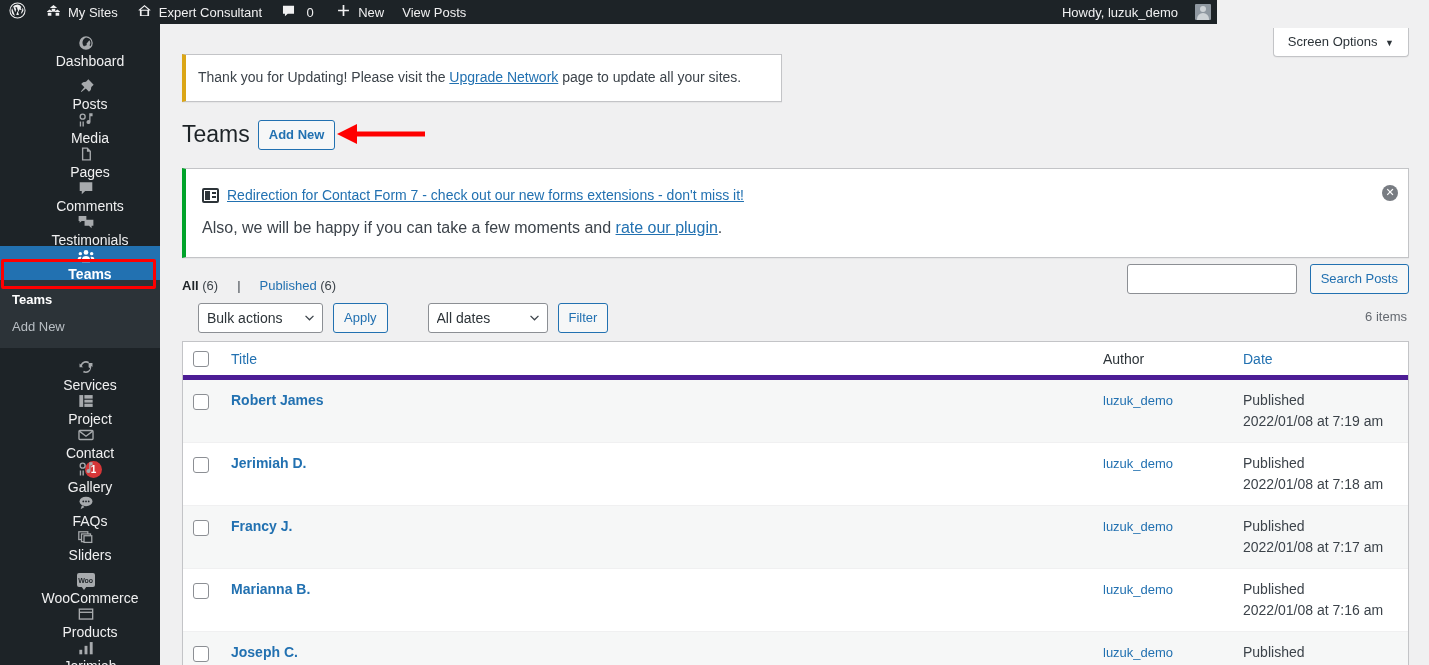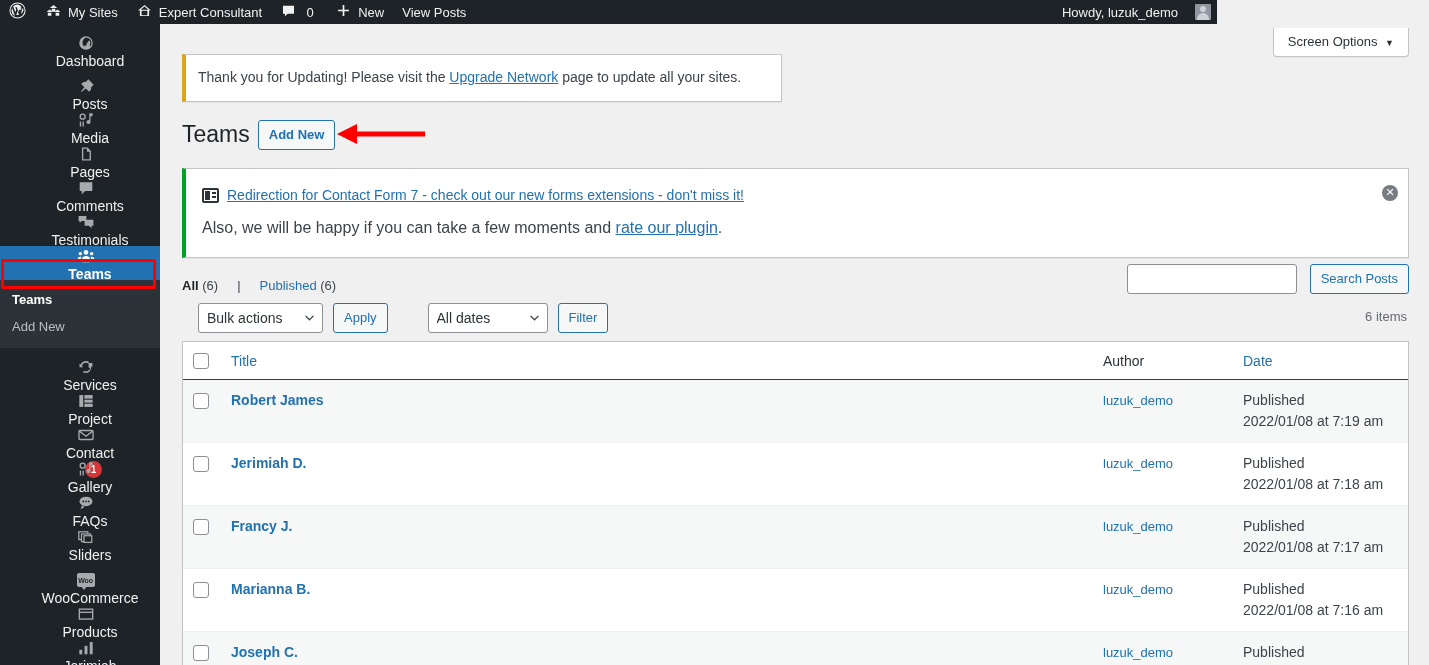--- a/index.html
+++ b/index.html
@@ -351,21 +351,21 @@
     border-radius: 0;
     box-shadow: 0 1px 1px rgba(0,0,0,.04);
     table-layout: fixed;
   }
   table.wp-list-table thead th {
     text-align: left;
     font-weight: 400;
     font-size: 14px;
     color: #2c3338;
     padding: 8px 10px;
-    border-bottom: 1px solid #4c1d95;
+    border-bottom: 5px solid #4c1d95;
     vertical-align: middle;
     height: 38px;
     margin-top: 22px;
   }
   table.wp-list-table thead th a { color: #2271b1; text-decoration: none; }
   th.col-cb, td.col-cb { width: 38px; padding-left: 12px; padding-right: 0; }
   th.col-title, td.col-title { width: auto; }
   th.col-author, td.col-author { width: 140px; }
   th.col-date, td.col-date { width: 175px; }
   table.wp-list-table tbody td {

